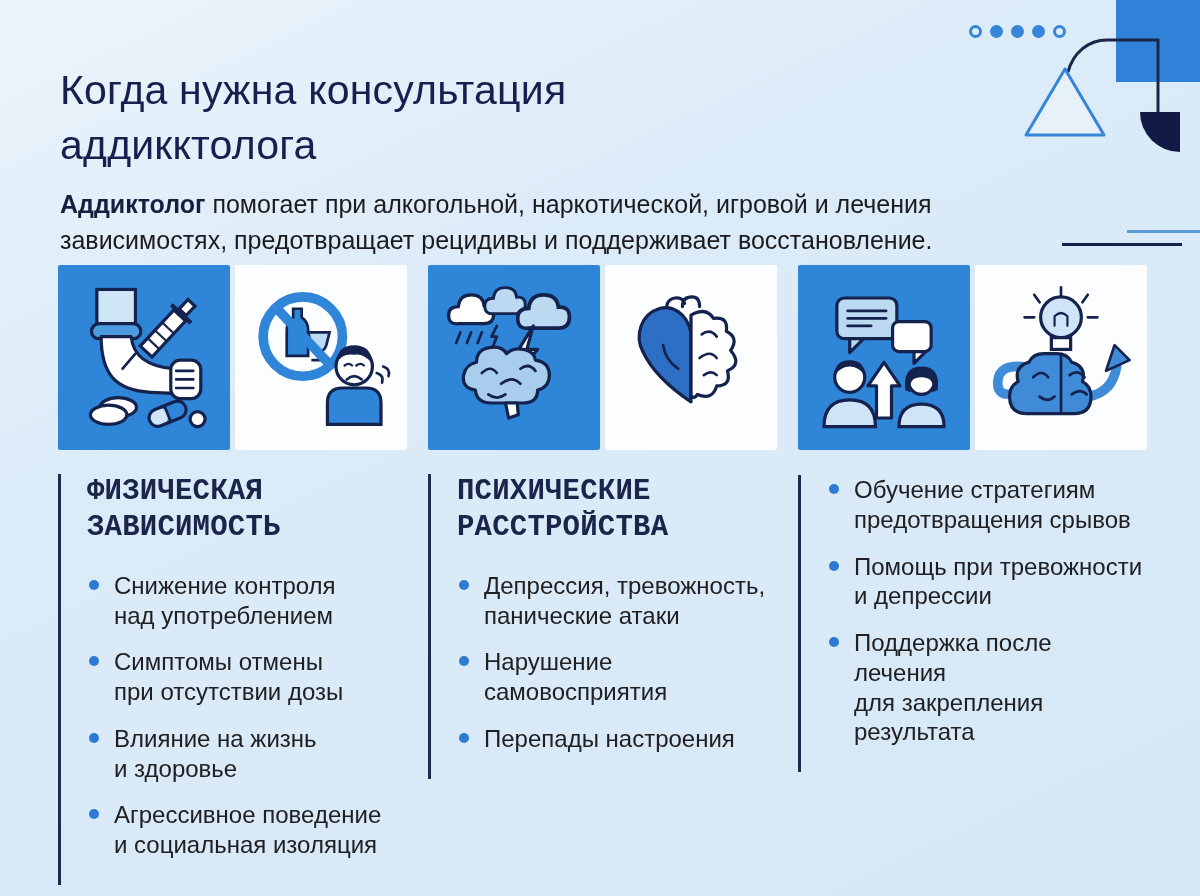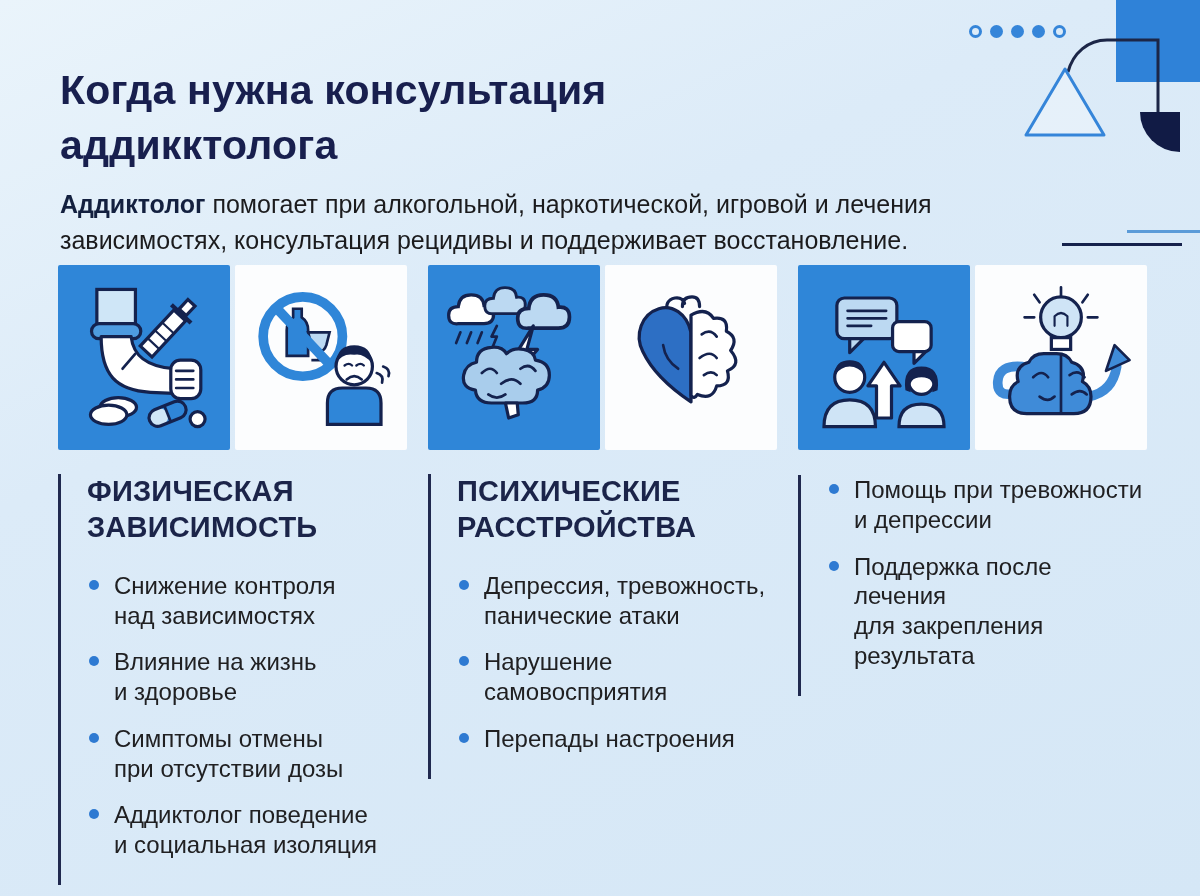--- a/index.html
+++ b/index.html
@@ -1,21 +1,21 @@
 <!DOCTYPE html>
 <html><head>
 <meta charset="utf-8">
 <style>
   html,body{margin:0;padding:0;}
   body{width:1200px;height:896px;font-family:"Liberation Sans",sans-serif;background:#fff;}
   .poster{position:relative;width:1200px;height:896px;overflow:hidden;
     background:linear-gradient(155deg,#eaf4fb 0%,#dcebf8 35%,#d5e7f6 100%);}
 
   
-  .title{position:absolute;left:60px;top:36px;font-size:41px;font-weight:700;
+  .title{position:absolute;left:60px;top:36px;font-size:41px;font-weight:400;
     line-height:1.34;color:#181f4e;white-space:pre-line;letter-spacing:.2px;}
   .subtitle{position:absolute;left:60px;top:162px;font-size:25px;line-height:1.42;color:#1b1b1d;}
   .subtitle .lead{font-weight:bold;color:#13203f;text-align:right;}
 
   
   .dots{position:absolute;left:969px;top:25px;display:flex;gap:8px;}
   .dot{width:13px;height:13px;border-radius:50%;box-sizing:border-box;}
   .dot.filled{background:#3585d9;}
   .dot.hollow{border:3px solid #3585d9;background:transparent;}
   .corner-square{position:absolute;left:1116px;top:0;width:84px;height:82px;background:#2f82d8;}
@@ -29,42 +29,42 @@
   
   .cols{position:absolute;left:58px;top:265px;display:flex;gap:21px;}
   .col{width:349px;}
   .tiles{display:flex;gap:5px;}
   .tile{width:172px;height:185px;border-radius:2px;display:flex;align-items:center;justify-content:center;}
   .tile.blue{background:#2f86d8;}
   .tile.white{background:#fcfdfe;}
   .tile svg{width:150px;height:156px;}
   .textblock{margin-top:19px;border-left:3px solid #20294f;padding-left:26px;}
   .heading{font-size:29px;font-weight:800;color:#1b2449;line-height:1.24;
-    white-space:pre-line;letter-spacing:.2px;}
+    white-space:pre-line;letter-spacing:.2px;font-family:Liberation Mono, monospace;}
   ul.bullets{list-style:none;margin:25px 0 0;padding:0 0 8px;}
   ul.bullets li{position:relative;padding-left:27px;font-size:24px;line-height:1.24;
     color:#202022;margin-bottom:17px;white-space:pre-line;}
   ul.bullets li::before{content:"";position:absolute;left:2px;top:9px;width:10px;height:10px;
     border-radius:50%;background:#2e7ad2;}
 
   
   .logo{position:absolute;left:56px;top:830px;font-size:47px;font-weight:800;letter-spacing:2px;
     background:linear-gradient(95deg,#1a3f7d 0%,#2f6fc4 40%,#3e9ae0 72%,#57b0ec 100%);
     -webkit-background-clip:text;background-clip:text;color:transparent;}
 </style>
 </head>
 <body>
 
 <div class="poster">
 
   <h1 class="title">Когда нужна консультация
 аддикктолога</h1>
   <p class="subtitle">
     <span><span class="lead">Аддиктолог</span><span> помогает при алкогольной, наркотической, игровой и лечения</span></span><br>
-    <span>зависимостях, консультация рецидивы и поддерживает восстановление.</span>
+    <span>зависимостях, предотвращает рецидивы и поддерживает восстановление.</span>
   </p>
 
   <div class="dots">
     <span class="dot hollow"></span>
     <span class="dot filled"></span>
     <span class="dot filled"></span>
     <span class="dot filled"></span>
     <span class="dot hollow"></span>
   </div>
   <div class="corner-square"></div>
@@ -125,26 +125,26 @@
             <path d="M122,84 q7,2 5,9" stroke="#14224e" stroke-width="2.5" fill="none" stroke-linecap="round"></path>
             <path d="M128,78 q7,2 5,9" stroke="#14224e" stroke-width="2.5" fill="none" stroke-linecap="round"></path>
           </svg>
         </div>
       </div>
       <div class="textblock">
         <h2 class="heading">ФИЗИЧЕСКАЯ
 ЗАВИСИМОСТЬ</h2>
         <ul class="bullets">
           <li>Снижение контроля
-над зависимостях</li>
+над употреблением</li>
+          <li>Симптомы отмены
+при отсутствии дозы</li>
           <li>Влияние на жизнь
 и здоровье</li>
-          <li>Симптомы отмены
-при отсутствии дозы</li>
-          <li>Аддиктолог поведение
+          <li>Агрессивное поведение
 и социальная изоляция</li>
         </ul>
       </div>
     </div>
 
     <div class="col">
       <div class="tiles">
         <div class="tile blue">
           <svg viewBox="0 0 140 140">
             <path transform="translate(6,24)" d="M12,14 q-9,1 -9,-8 q0,-8 9,-8 q1,-11 12,-11 q11,0 12,10 q9,-1 9,8 q0,9 -9,9 z" fill="#fff" stroke="#14224e" stroke-width="3"></path>
@@ -210,20 +210,22 @@
             <path d="M96,106 q22,-4 26,-28" fill="none" stroke="#3f8bd8" stroke-width="9" stroke-linecap="round"></path>
             <polygon points="112,82 134,72 120,58" fill="#3f8bd8" stroke="#14224e" stroke-width="2.5" stroke-linejoin="round"></polygon>
             <path d="M38,122 q-16,0 -16,-16 q0,-10 8,-14 q-4,-14 10,-18 q4,-8 14,-8 l12,0 q10,0 14,8 q14,4 10,18 q8,4 8,14 q0,16 -16,16 z" fill="#3f8bd8" stroke="#14224e" stroke-width="3" stroke-linejoin="round"></path>
             <line x1="70" y1="66" x2="70" y2="122" stroke="#14224e" stroke-width="2.5"></line>
             <path d="M44,88 q8,-8 14,0 M78,86 q8,-6 14,2 M50,106 q8,6 14,0 M80,104 q8,-6 14,0" stroke="#14224e" stroke-width="2.5" fill="none" stroke-linecap="round"></path>
           </svg>
         </div>
       </div>
       <div class="textblock">
         <ul class="bullets">
+          <li>Обучение стратегиям
+предотвращения срывов</li>
           <li>Помощь при тревожности
 и депрессии</li>
           <li>Поддержка после лечения
 для закрепления
 результата</li>
         </ul>
       </div>
     </div>
 
   </div>

